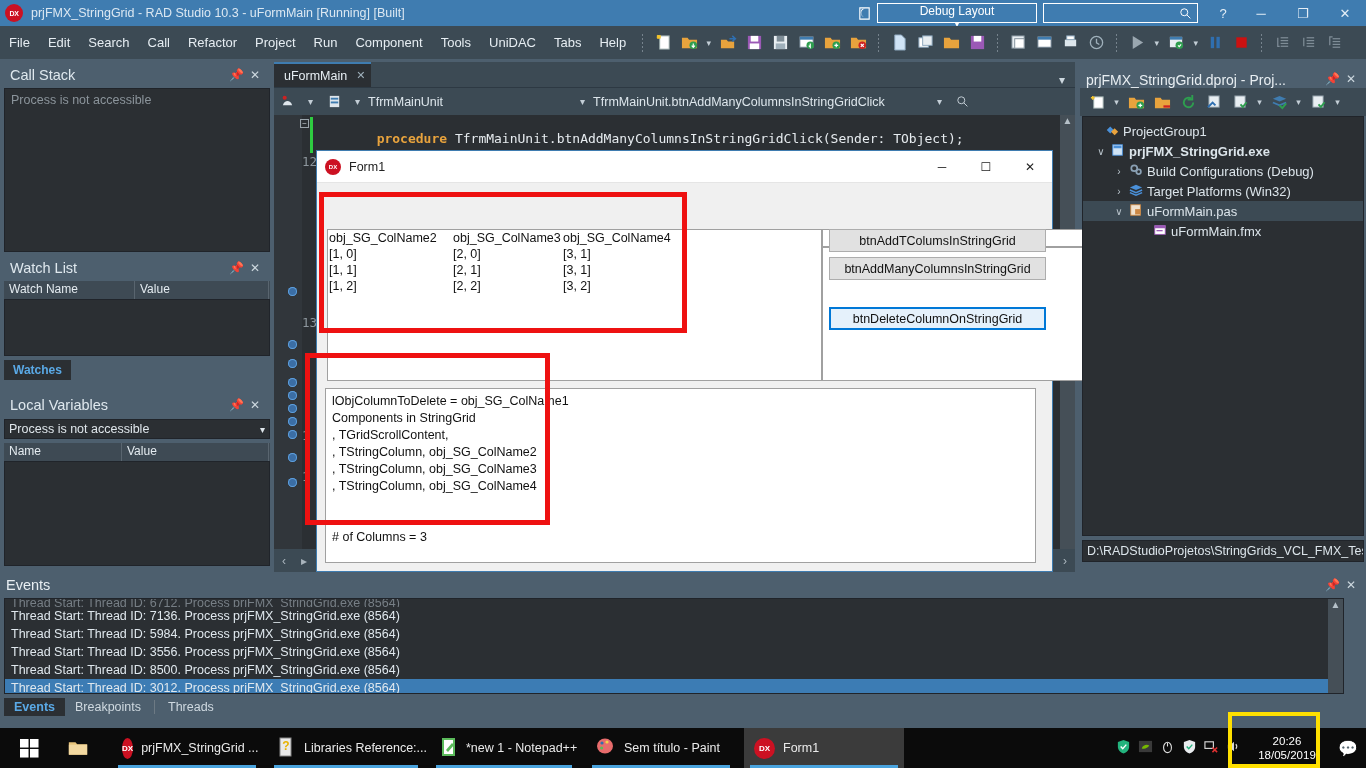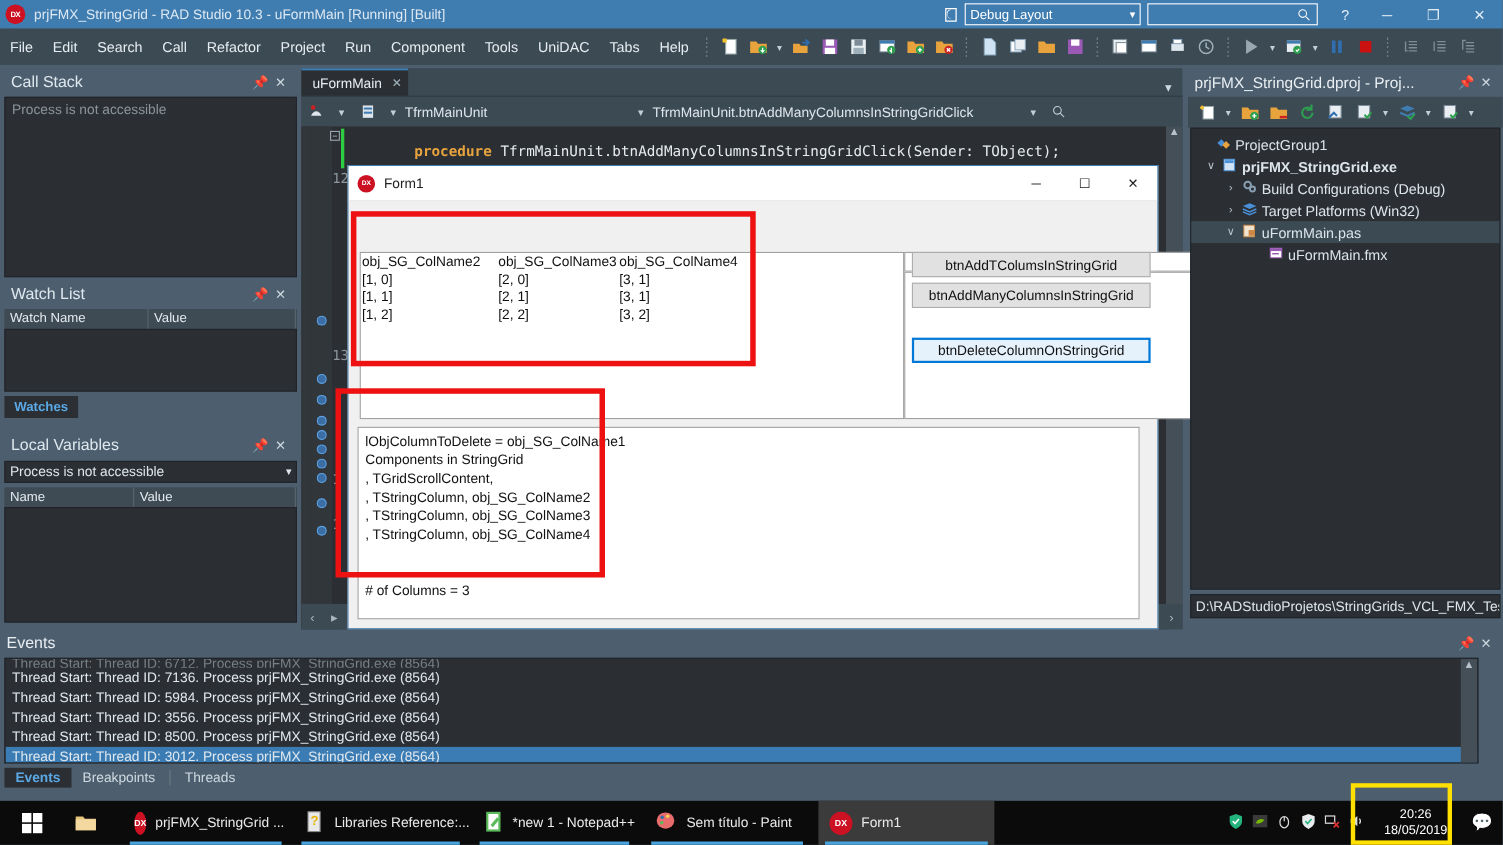--- a/index.html
+++ b/index.html
@@ -15,21 +15,21 @@
   
   .titlebar { position:absolute; left:0; top:0; width:1366px; height:26px;
     background:#3f7cb0; display:flex; align-items:center; }
   .title-dx { width:18px; height:18px; border-radius:50%; background:#cc1122;
     color:#fff; font-size:7px; font-weight:bold; display:flex; align-items:center;
     justify-content:center; margin-left:5px; letter-spacing:-.3px; }
   .title-text { margin-left:8px; font-size:12.5px; color:#dce8f2; }
   .title-right { margin-left:auto; display:flex; align-items:center; height:26px; }
   .moon-ico { width:26px; height:26px; display:flex; align-items:center; justify-content:center; }
   .layout-combo { width:160px; height:20px; border:1px solid #fff; color:#fff;
-    font-size:12px; display:flex; align-items:center; padding:0 4px; margin-right:6px; }
+    font-size:12px; display:flex; align-items:center; padding:0 4px; margin-right:6px;flex-direction:column; }
   .layout-combo .cap { flex:1; }
   .layout-combo .chev { font-size:10px; }
   .search-box { width:155px; height:20px; border:1px solid #fff; display:flex;
     align-items:center; justify-content:flex-end; padding-right:5px; margin-right:8px; }
   .wbtn { width:42px; height:26px; display:flex; align-items:center; justify-content:center;
     color:#e4eef6; font-size:13px; }
   .wbtn.help { width:34px; }
 
   
   .menubar { position:absolute; left:0; top:26px; width:1366px; height:33px;
@@ -146,21 +146,21 @@
 
   .memo { position:absolute; left:8px; top:205px; width:711px; height:175px;
     background:#fff; border:1px solid #a0a0a0; font-size:12.5px; color:#111;
     padding:4px 6px; line-height:17px; }
 
   
   .redrect { position:absolute; border:5px solid #ee1111; }
 
   
   .projpanel { position:absolute; left:1080px; top:62px; width:286px; height:510px; }
-  .pp-title { height:26px; display:flex; align-items:center; padding:0 6px; font-size:14px; }
+  .pp-title { height:26px; display:flex; align-items:flex-end; padding:0 6px; font-size:14px; }
   .pp-toolbar { position:absolute; left:0; top:26px; width:286px; height:28px;
     background:#3c4a54; display:flex; align-items:center; padding-left:4px; }
   .pp-tree { position:absolute; left:2px; top:54px; width:282px; height:420px;
     background:#2b2f33; border:1px solid #20242a; padding-top:4px; font-size:13px; }
   .trow { height:20px; display:flex; align-items:center; padding-left:4px; color:#dce5eb; }
   .trow.sel { background:#3c4a54; }
   .trow .exp { width:16px; text-align:center; font-size:10px; color:#b9c4cc; }
   .trow .ic { width:18px; text-align:center; }
   .trow .lbl { margin-left:2px; }
   .pp-path { position:absolute; left:2px; top:478px; width:282px; height:22px;

